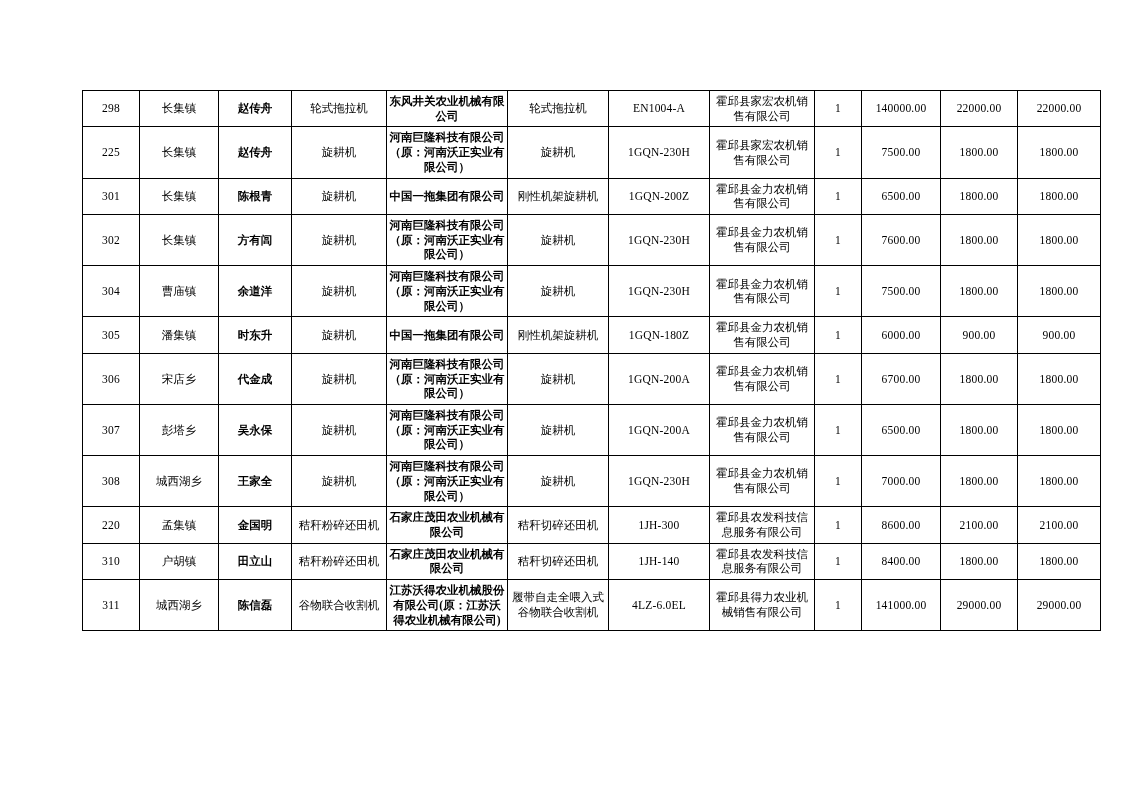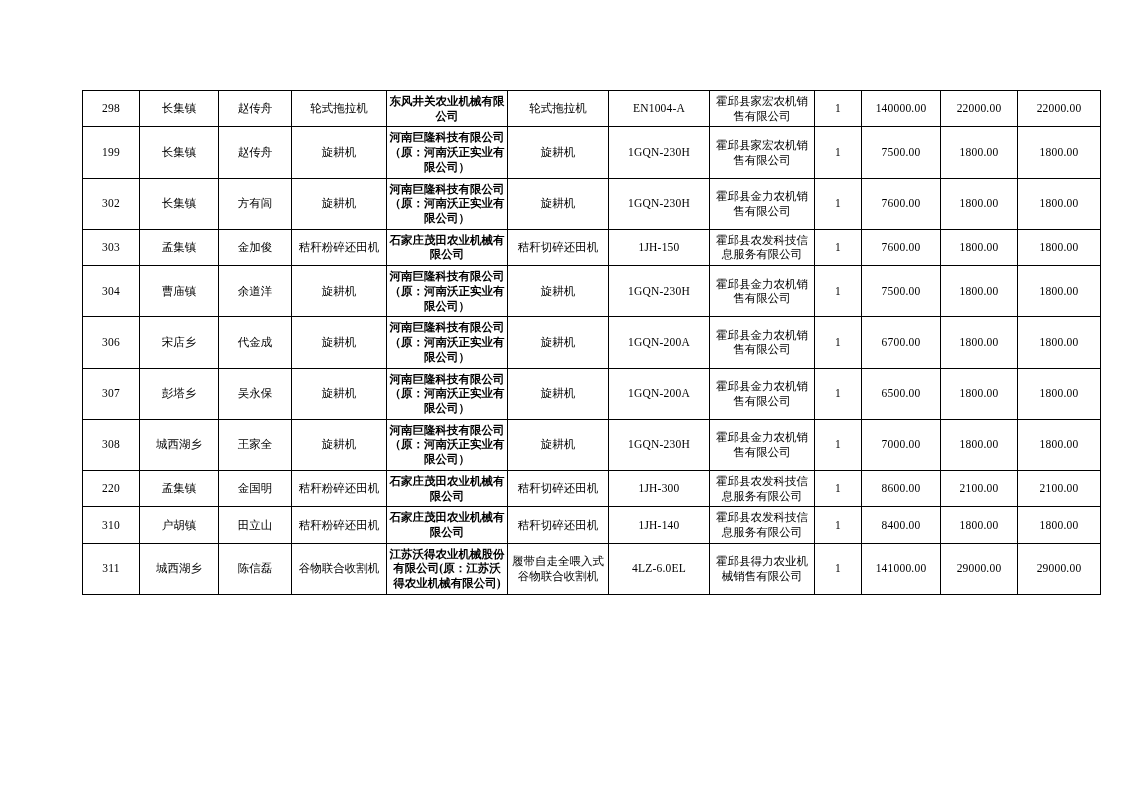--- a/index.html
+++ b/index.html
@@ -36,21 +36,21 @@
     font-size: 11.5px;
     line-height: 1.28;
     text-align: center;
     vertical-align: middle;
     word-wrap: break-word;
     overflow-wrap: break-word;
     font-family: "Liberation Serif", "DejaVu Serif", serif;
   }
   td.c-idx   { width: 52px; }
   td.c-town  { width: 74px; }
-  td.c-name  { width: 68px; }
+  td.c-name  { width: 68px; font-weight: bold; }
   td.c-cat   { width: 90px; }
   td.c-maker { width: 116px; font-weight: bold; }
   td.c-prod  { width: 96px; }
   td.c-model { width: 96px; }
   td.c-seller{ width: 100px; }
   td.c-qty   { width: 42px; }
   td.c-price { width: 74px; text-align: center; }
   td.c-sub   { width: 72px; text-align: center; }
   td.c-total { width: 78px; text-align: center; }
   .num {
@@ -73,74 +73,88 @@
           <td class="c-maker">东风井关农业机械有限公司</td>
           <td class="c-prod">轮式拖拉机</td>
           <td class="c-model num">EN1004-A</td>
           <td class="c-seller">霍邱县家宏农机销售有限公司</td>
           <td class="c-qty num">1</td>
           <td class="c-price num">140000.00</td>
           <td class="c-sub num">22000.00</td>
           <td class="c-total num">22000.00</td>
         </tr>
         <tr>
-          <td class="c-idx num">199</td>
+          <td class="c-idx num">225</td>
           <td class="c-town">长集镇</td>
           <td class="c-name">赵传舟</td>
           <td class="c-cat">旋耕机</td>
           <td class="c-maker">河南巨隆科技有限公司（原：河南沃正实业有限公司）</td>
           <td class="c-prod">旋耕机</td>
           <td class="c-model num">1GQN-230H</td>
           <td class="c-seller">霍邱县家宏农机销售有限公司</td>
           <td class="c-qty num">1</td>
           <td class="c-price num">7500.00</td>
           <td class="c-sub num">1800.00</td>
           <td class="c-total num">1800.00</td>
         </tr>
         <tr>
+          <td class="c-idx num">301</td>
+          <td class="c-town">长集镇</td>
+          <td class="c-name">陈根青</td>
+          <td class="c-cat">旋耕机</td>
+          <td class="c-maker">中国一拖集团有限公司</td>
+          <td class="c-prod">刚性机架旋耕机</td>
+          <td class="c-model num">1GQN-200Z</td>
+          <td class="c-seller">霍邱县金力农机销售有限公司</td>
+          <td class="c-qty num">1</td>
+          <td class="c-price num">6500.00</td>
+          <td class="c-sub num">1800.00</td>
+          <td class="c-total num">1800.00</td>
+        </tr>
+        <tr>
           <td class="c-idx num">302</td>
           <td class="c-town">长集镇</td>
           <td class="c-name">方有闾</td>
           <td class="c-cat">旋耕机</td>
           <td class="c-maker">河南巨隆科技有限公司（原：河南沃正实业有限公司）</td>
           <td class="c-prod">旋耕机</td>
           <td class="c-model num">1GQN-230H</td>
           <td class="c-seller">霍邱县金力农机销售有限公司</td>
-          <td class="c-qty num">1</td>
-          <td class="c-price num">7600.00</td>
-          <td class="c-sub num">1800.00</td>
-          <td class="c-total num">1800.00</td>
-        </tr>
-        <tr>
-          <td class="c-idx num">303</td>
-          <td class="c-town">孟集镇</td>
-          <td class="c-name">金加俊</td>
-          <td class="c-cat">秸秆粉碎还田机</td>
-          <td class="c-maker">石家庄茂田农业机械有限公司</td>
-          <td class="c-prod">秸秆切碎还田机</td>
-          <td class="c-model num">1JH-150</td>
-          <td class="c-seller">霍邱县农发科技信息服务有限公司</td>
           <td class="c-qty num">1</td>
           <td class="c-price num">7600.00</td>
           <td class="c-sub num">1800.00</td>
           <td class="c-total num">1800.00</td>
         </tr>
         <tr>
           <td class="c-idx num">304</td>
           <td class="c-town">曹庙镇</td>
           <td class="c-name">余道洋</td>
           <td class="c-cat">旋耕机</td>
           <td class="c-maker">河南巨隆科技有限公司（原：河南沃正实业有限公司）</td>
           <td class="c-prod">旋耕机</td>
           <td class="c-model num">1GQN-230H</td>
           <td class="c-seller">霍邱县金力农机销售有限公司</td>
           <td class="c-qty num">1</td>
           <td class="c-price num">7500.00</td>
           <td class="c-sub num">1800.00</td>
           <td class="c-total num">1800.00</td>
+        </tr>
+        <tr>
+          <td class="c-idx num">305</td>
+          <td class="c-town">潘集镇</td>
+          <td class="c-name">时东升</td>
+          <td class="c-cat">旋耕机</td>
+          <td class="c-maker">中国一拖集团有限公司</td>
+          <td class="c-prod">刚性机架旋耕机</td>
+          <td class="c-model num">1GQN-180Z</td>
+          <td class="c-seller">霍邱县金力农机销售有限公司</td>
+          <td class="c-qty num">1</td>
+          <td class="c-price num">6000.00</td>
+          <td class="c-sub num">900.00</td>
+          <td class="c-total num">900.00</td>
         </tr>
         <tr>
           <td class="c-idx num">306</td>
           <td class="c-town">宋店乡</td>
           <td class="c-name">代金成</td>
           <td class="c-cat">旋耕机</td>
           <td class="c-maker">河南巨隆科技有限公司（原：河南沃正实业有限公司）</td>
           <td class="c-prod">旋耕机</td>
           <td class="c-model num">1GQN-200A</td>
           <td class="c-seller">霍邱县金力农机销售有限公司</td>

